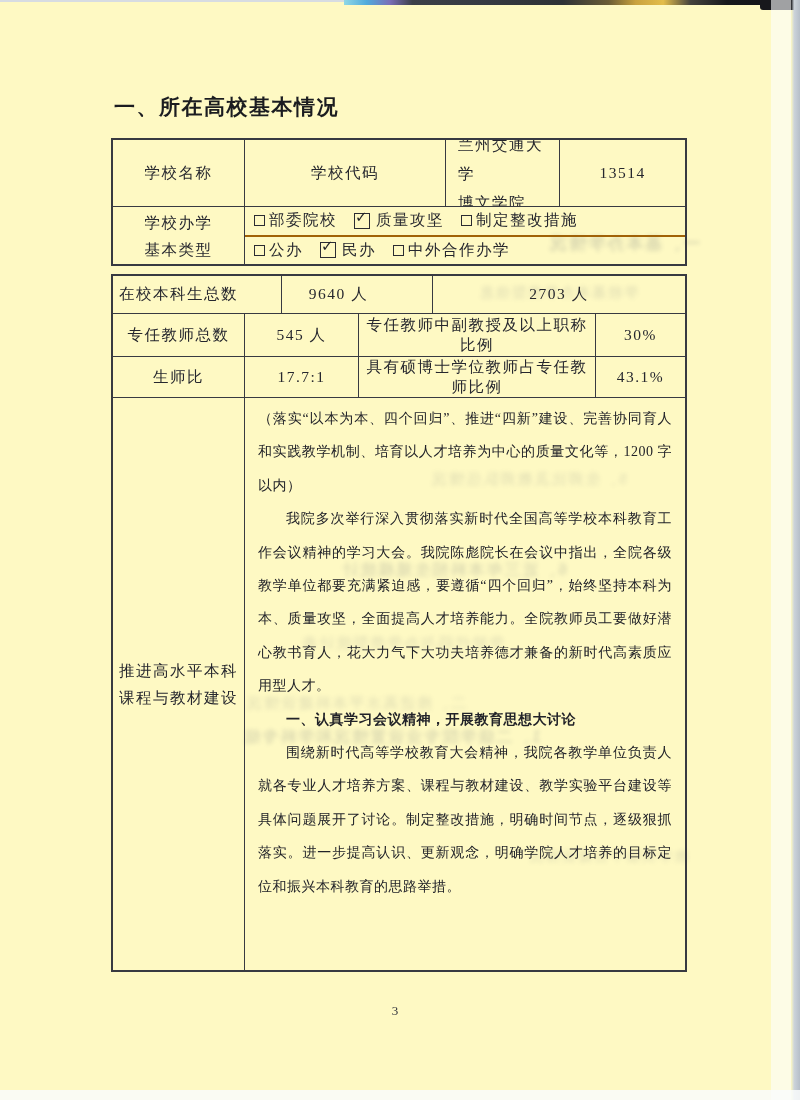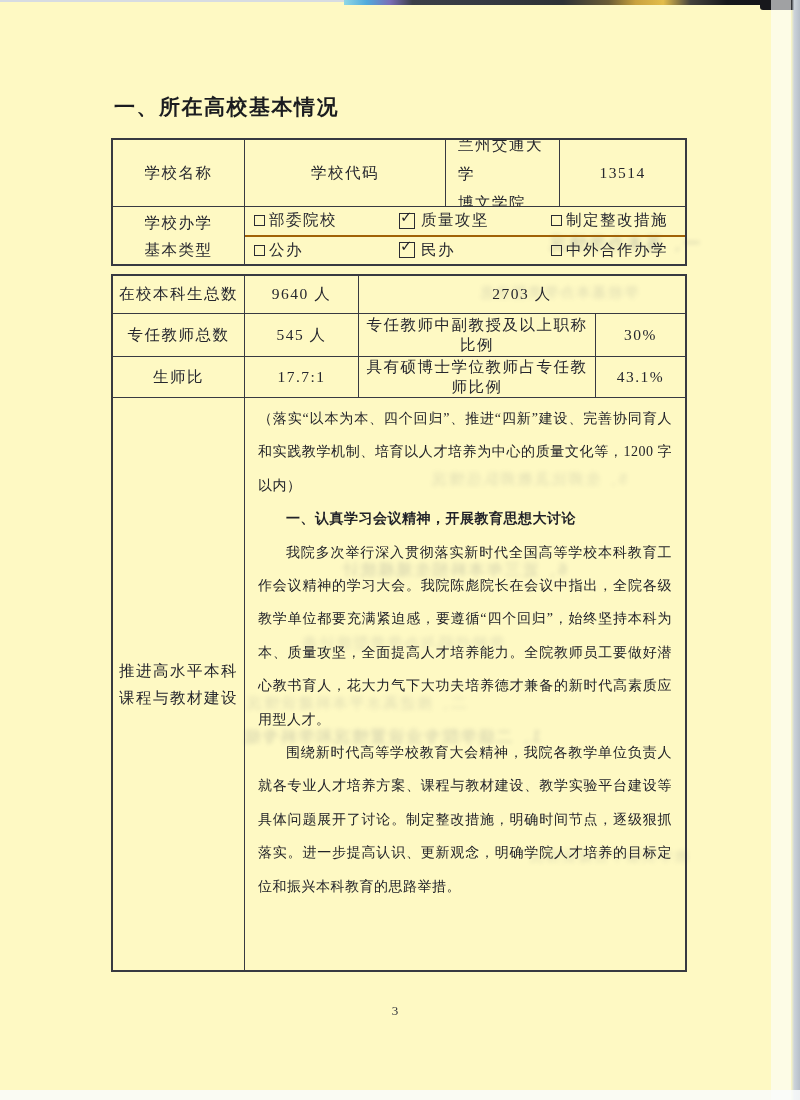--- a/index.html
+++ b/index.html
@@ -62,31 +62,31 @@
   .cell + .cell{border-left:1px solid #383a41;}
   .center{display:flex;align-items:center;justify-content:center;text-align:center;}
   .ca{width:131px;flex:0 0 131px;}
   .cb{width:114px;flex:0 0 114px;}
   .r1{height:66px;}
   .r1 .cc{width:201px;flex:0 0 201px;}
   .r1 .cd{flex:1;}
   .name-cell{display:flex;flex-direction:column;justify-content:center;padding-left:12px;line-height:29px;}
   .r2{height:58px;}
   .opts{flex:1;display:flex;flex-direction:column;}
-  .optrow{flex:1;display:flex;align-items:center;padding-left:9px;box-sizing:border-box;justify-content:space-between;}
+  .optrow{flex:1;display:flex;align-items:center;padding-left:9px;box-sizing:border-box;}
   .optrow + .optrow{border-top:2px solid #a16207;}
   .opt{display:inline-flex;align-items:center;margin-right:17px;white-space:nowrap;}
   .box{display:inline-block;width:9px;height:9px;border:1.5px solid #2b2c32;margin-right:4px;box-sizing:content-box;position:relative;flex:0 0 auto;}
   .box .tick{display:none;}
   .box.checked{width:14px;height:14px;margin-right:6px;}
   .box.checked .tick{
     display:block;position:absolute;left:0px;top:-4px;
     font-family:"DejaVu Sans",sans-serif;font-size:15px;font-weight:bold;color:#1e1f24;line-height:15px;
   }
-  .r3{height:37px;}
+  .r3{height:37px;gap:37px;}
   .r4{height:43px;}
   .r5{height:41px;}
   .r3 .cc,.r4 .cc,.r5 .cc{width:237px;flex:0 0 237px;line-height:20px;}
   .r3 .cd,.r4 .cd,.r5 .cd{flex:1;}
   .r6{height:573px;}
   .label2{flex-direction:column;line-height:27px;}
   .report-cell{flex:1;padding:4px 13px 0 13px;}
   .par{
     margin:0;text-indent:2em;text-align:justify;
     line-height:33.4px;font-size:14px;letter-spacing:0.5px;color:#222329;font-family:Liberation Serif, serif;
@@ -192,22 +192,22 @@
       <div class="cell cc center">具有硕博士学位教师占专任教师比例</div>
       <div class="cell cd center">43.1%</div>
     </div>
     <div class="row r6">
       <div class="cell ca center label2">
         <span>推进高水平本科</span>
         <span>课程与教材建设</span>
       </div>
       <div class="cell report-cell">
           <p class="par noindent">（落实“以本为本、四个回归”、推进“四新”建设、完善协同育人和实践教学机制、培育以人才培养为中心的质量文化等，1200 字以内）</p>
+          <p class="par">我院多次举行深入贯彻落实新时代全国高等学校本科教育工作会议精神的学习大会。我院陈彪院长在会议中指出，全院各级教学单位都要充满紧迫感，要遵循“四个回归”，始终坚持本科为本、质量攻坚，全面提高人才培养能力。全院教师员工要做好潜心教书育人，花大力气下大功夫培养德才兼备的新时代高素质应用型人才。</p>
           <p class="par bold">一、认真学习会议精神，开展教育思想大讨论</p>
-          <p class="par">我院多次举行深入贯彻落实新时代全国高等学校本科教育工作会议精神的学习大会。我院陈彪院长在会议中指出，全院各级教学单位都要充满紧迫感，要遵循“四个回归”，始终坚持本科为本、质量攻坚，全面提高人才培养能力。全院教师员工要做好潜心教书育人，花大力气下大功夫培养德才兼备的新时代高素质应用型人才。</p>
           <p class="par">围绕新时代高等学校教育大会精神，我院各教学单位负责人就各专业人才培养方案、课程与教材建设、教学实验平台建设等具体问题展开了讨论。制定整改措施，明确时间节点，逐级狠抓落实。进一步提高认识、更新观念，明确学院人才培养的目标定位和振兴本科教育的思路举措。</p>
         </div>
     </div>
   </div>
 
   <div class="page-number">3</div>
 
 </div>
 
 </body></html>

